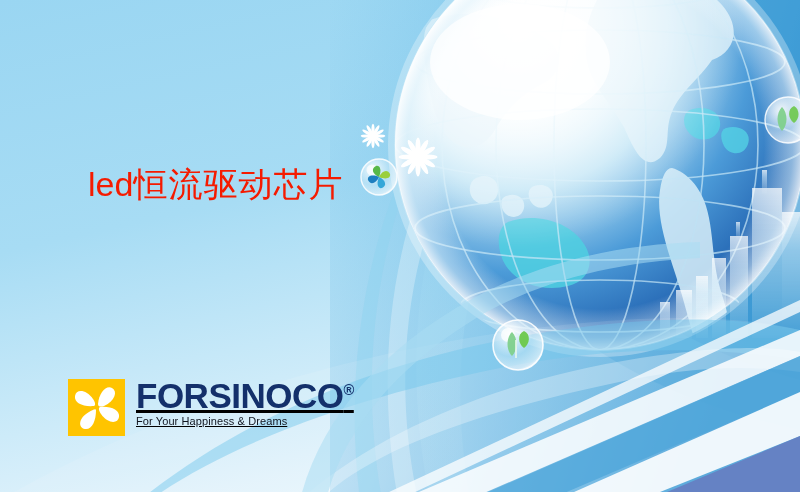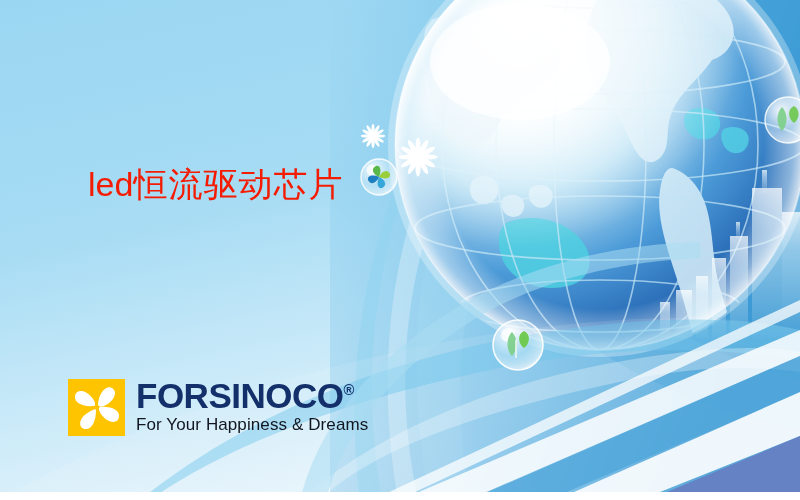--- a/index.html
+++ b/index.html
@@ -59,39 +59,40 @@
     height: 57px;
     background: #FFC400;
     flex: 0 0 auto;
     position: relative;
   }
   #logo-text {
     margin-left: 11px;
     display: flex;
     flex-direction: column;
     align-items: flex-start;
+    text-decoration: underline;
   }
   #logo-wordmark {
     color: #14306B;
     font-weight: bold;
     font-size: 35px;
     line-height: 0.96;
     letter-spacing: -0.5px;
     font-family: "Liberation Sans", sans-serif;
     white-space: nowrap;
     display: block;
   }
   #logo-wordmark sup {
     font-size: 0.42em;
     vertical-align: super;
     line-height: 0;
   }
   #logo-tagline {
     color: #111620;
-    font-size: 17px;
+    font-size: 11px;
     font-family: "Liberation Sans", sans-serif;
     letter-spacing: 0.1px;
     white-space: nowrap;
     margin-top: 2px;
     display: block;
   }
   svg { display: block; }
 </style>
 </head>
 <body>

